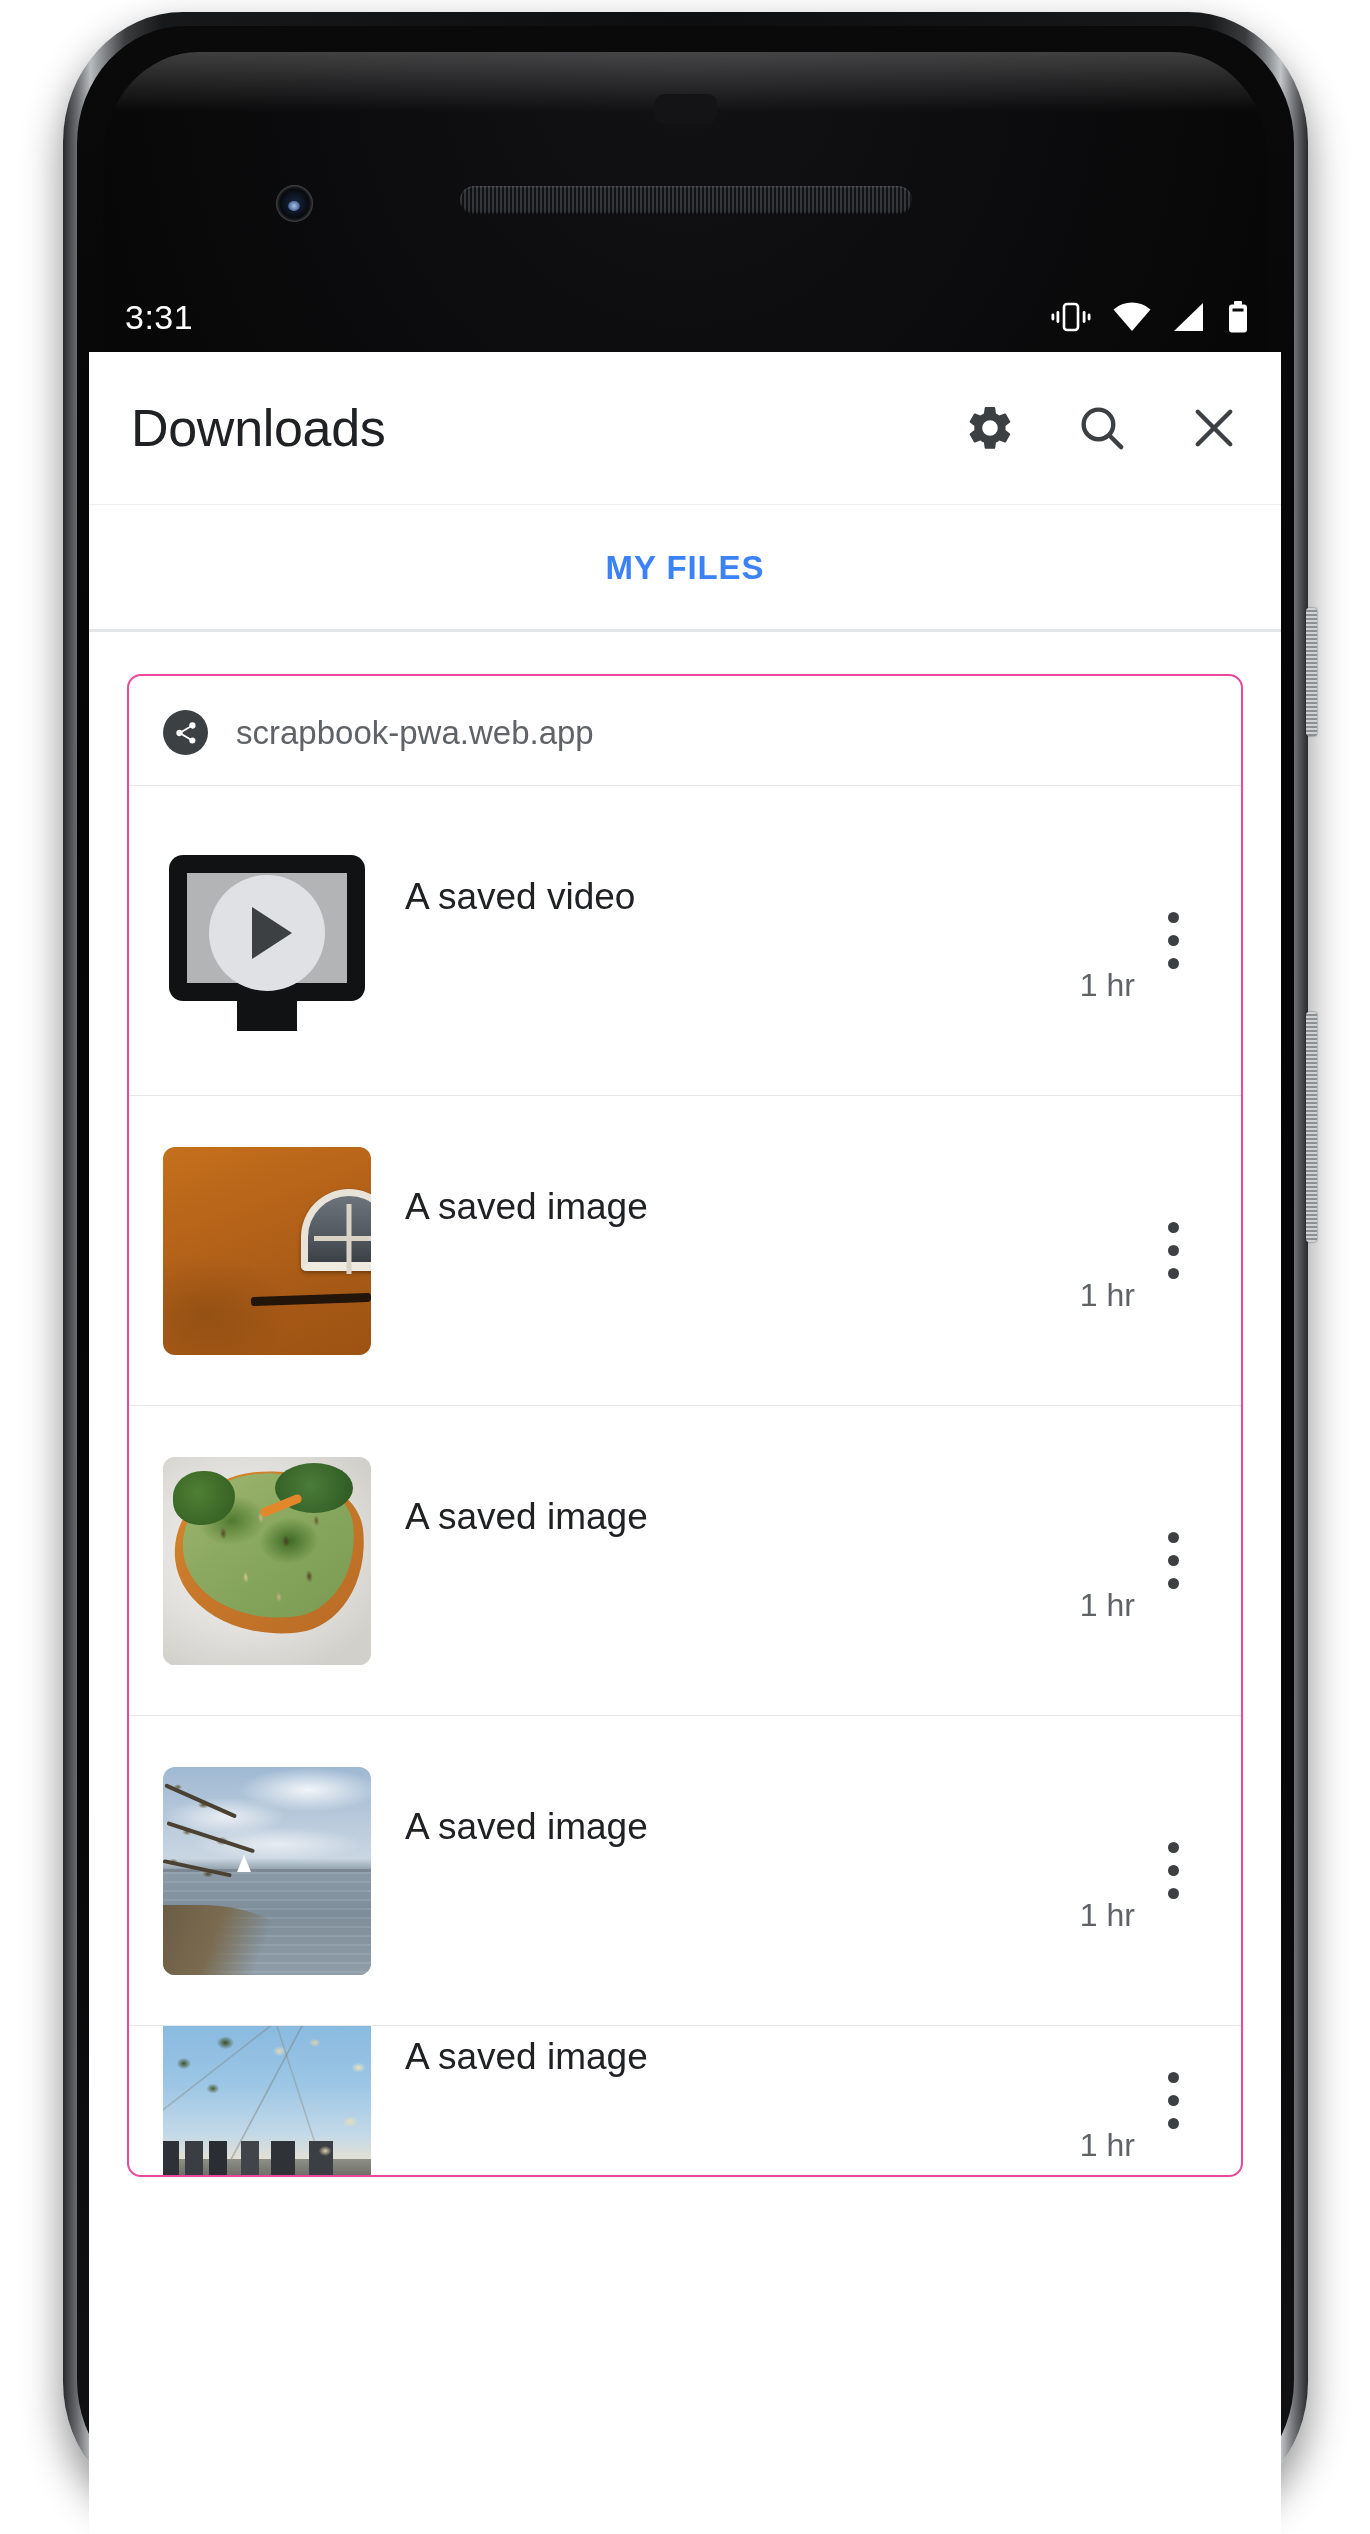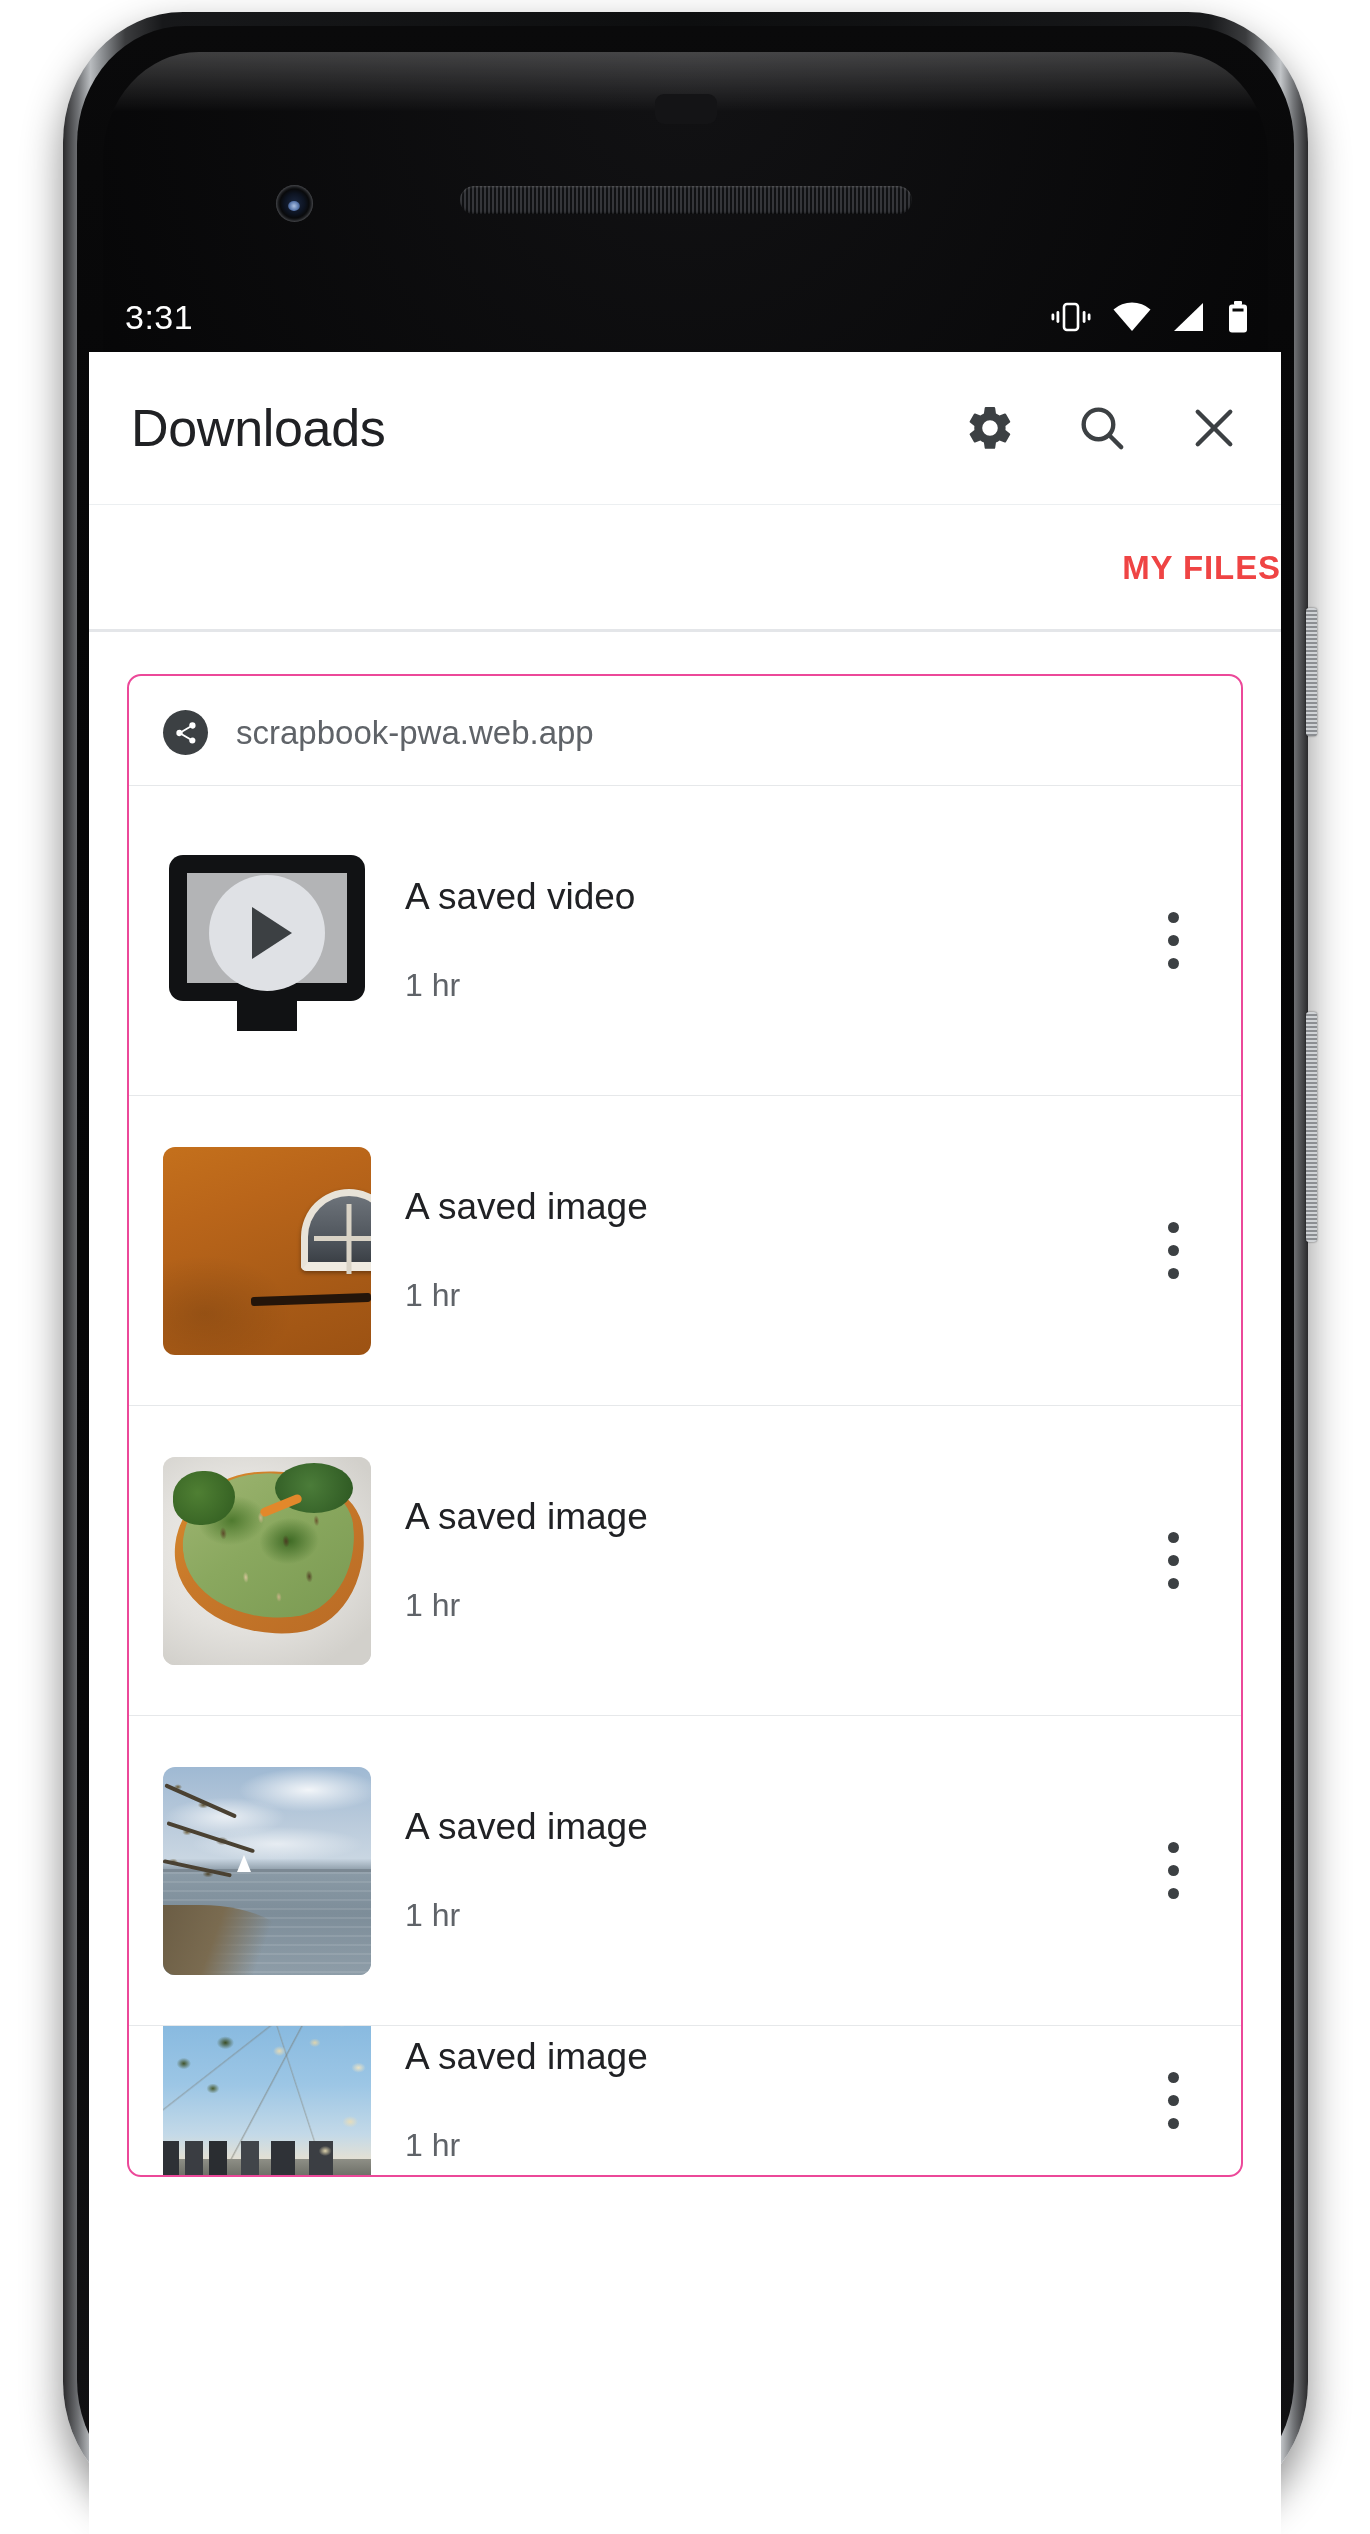--- a/index.html
+++ b/index.html
@@ -98,21 +98,21 @@
     box-shadow:inset 0 1px 0 #eceff1;
     position:relative;
   }
   #tab-bar::after{
     content:""; position:absolute; left:0; right:0; bottom:0; height:3px; background:#e4e6e9;
   }
   .tab{
     flex:1; display:flex; align-items:center; justify-content:center;
     font-size:33px; font-weight:700; letter-spacing:.9px; cursor:pointer; position:relative;
   }
-  .tab.inactive{ color:#ef4444;justify-content:flex-end; }
+  .tab.inactive{ color:#3b82f6; }
   .tab.active{ color:#1a73e8; }
   .tab.active .tab-underline{
     position:absolute; left:50%; transform:translateX(-50%); bottom:0;
     width:336px; height:9px; border-radius:5px 5px 0 0; background:#1a73e8; z-index:2;
   }
 
   
   #content-area{ background:#ffffff; padding:42px 38px 0 38px; }
   #card{
     border:2px solid #ec4899; border-radius:14px; background:#fff; overflow:hidden;
@@ -129,21 +129,21 @@
   .list-row{
     display:flex; align-items:center; gap:0; padding:0 30px 0 34px;
     border-top:1px solid #e6e8ea; height:310px;
   }
   .thumb-wrap{ width:214px; flex:none; display:flex; align-items:center; justify-content:flex-start; }
   .thumb{
     width:208px; height:208px; border-radius:12px; overflow:hidden; position:relative;
   }
   .row-text{ flex:1; padding-left:28px; }
   .row-title{ font-size:37px; color:#202124; line-height:1.1; }
-  .row-sub{ font-size:32px; color:#5f6368; margin-top:50px; }
+  .row-sub{ font-size:32px; color:#5f6368; margin-top:50px;text-align:right; }
   .row-menu{
     width:76px; height:110px; flex:none; display:flex; align-items:center; justify-content:center; cursor:pointer;
   }
   .dots{ display:flex; flex-direction:column; gap:12px; align-items:center; }
   .dots i{ width:11px; height:11px; border-radius:50%; background:#3c4043; display:block; }
 
   
   .video-thumb{ width:208px; height:208px; position:relative; }
   .vt-monitor{
     position:absolute; left:6px; top:18px; width:196px; height:146px;

